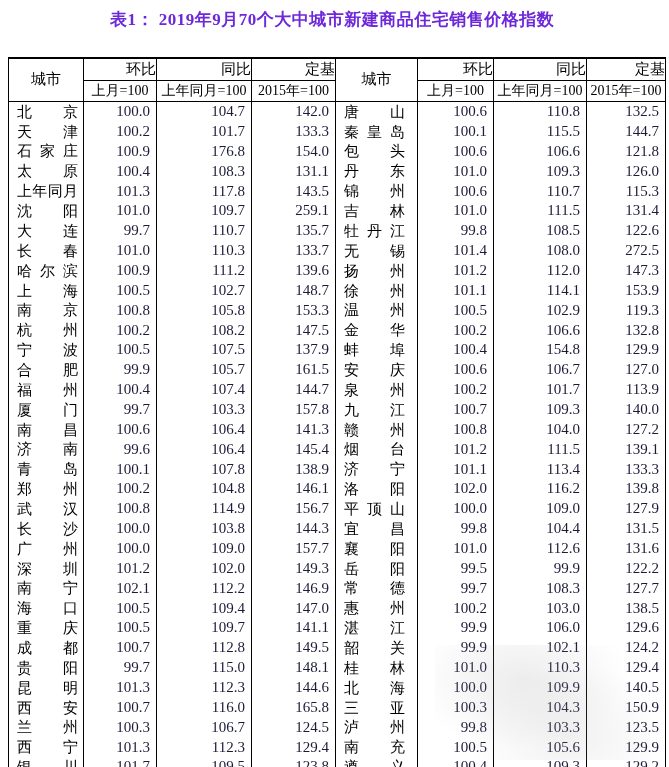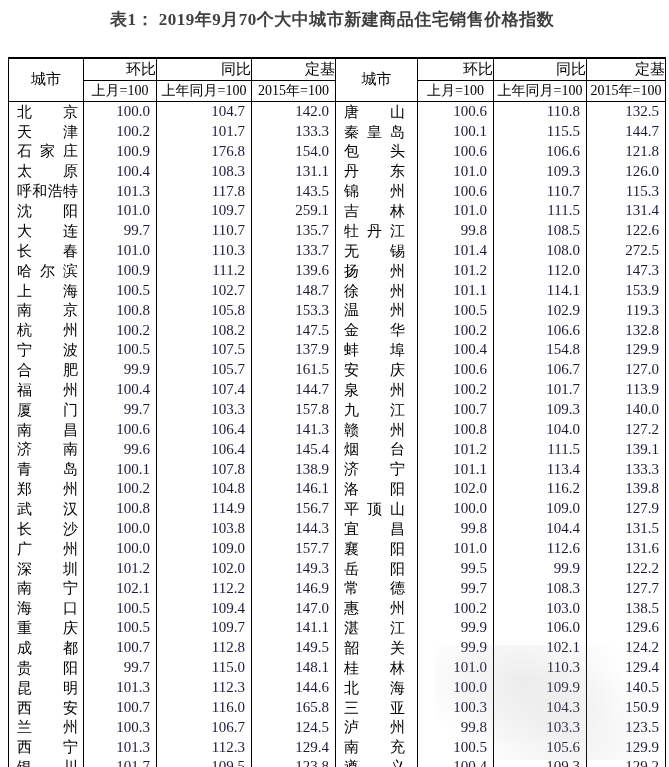--- a/index.html
+++ b/index.html
@@ -11,21 +11,21 @@
     position: relative;
     overflow: hidden;
     color: #000;
   }
   .page-title {
     position: absolute;
     top: 8px; left: 0; width: 664px;
     text-align: center;
     font-size: 17px;
     font-weight: bold;
-    color: #404040;
+    color: #6d28d9;
     letter-spacing: 0.5px;
   }
   table.price-table {
     position: absolute;
     left: 8px; top: 57px;
     width: 657px;
     border-collapse: collapse;
     table-layout: fixed;
     border-top: 2px solid #000;
     border-bottom: 3px solid #000;
@@ -155,21 +155,21 @@
         <td class="city"><span class="city-inner">太原</span></td>
         <td class="num">100.4</td>
         <td class="num">108.3</td>
         <td class="num">131.1</td>
         <td class="city"><span class="city-inner">丹东</span></td>
         <td class="num">101.0</td>
         <td class="num">109.3</td>
         <td class="num">126.0</td>
       </tr>
       <tr>
-        <td class="city"><span class="city-inner">呼和浩特</span></td>
+        <td class="city"><span class="city-inner">上年同月</span></td>
         <td class="num">101.3</td>
         <td class="num">117.8</td>
         <td class="num">143.5</td>
         <td class="city"><span class="city-inner">锦州</span></td>
         <td class="num">100.6</td>
         <td class="num">110.7</td>
         <td class="num">115.3</td>
       </tr>
       <tr>
         <td class="city"><span class="city-inner">沈阳</span></td>

